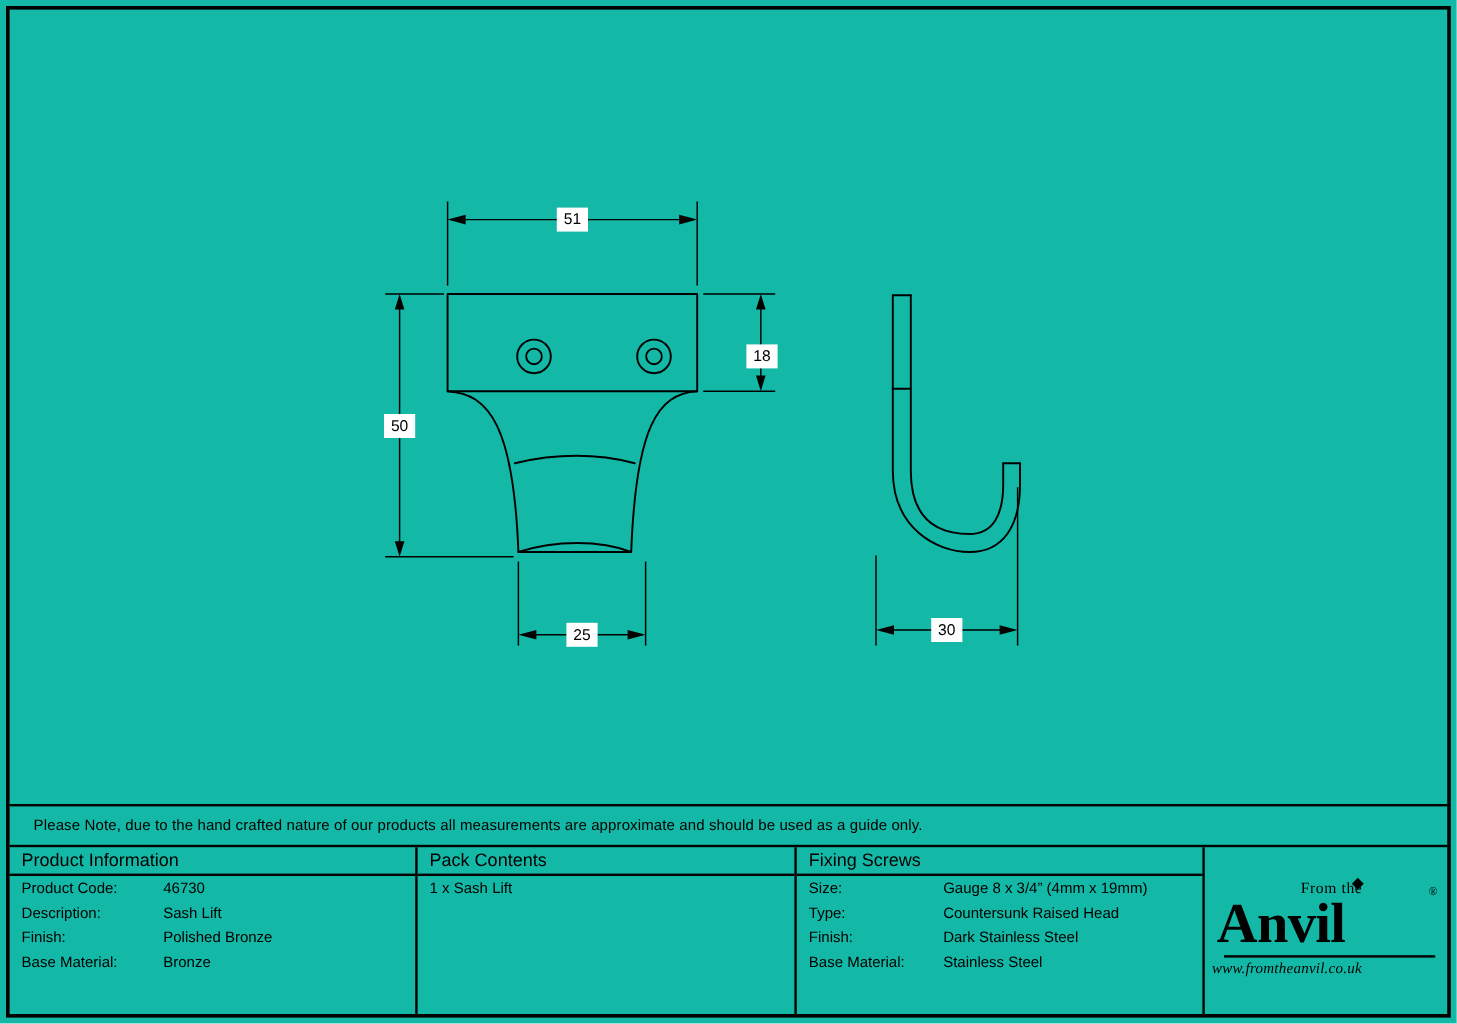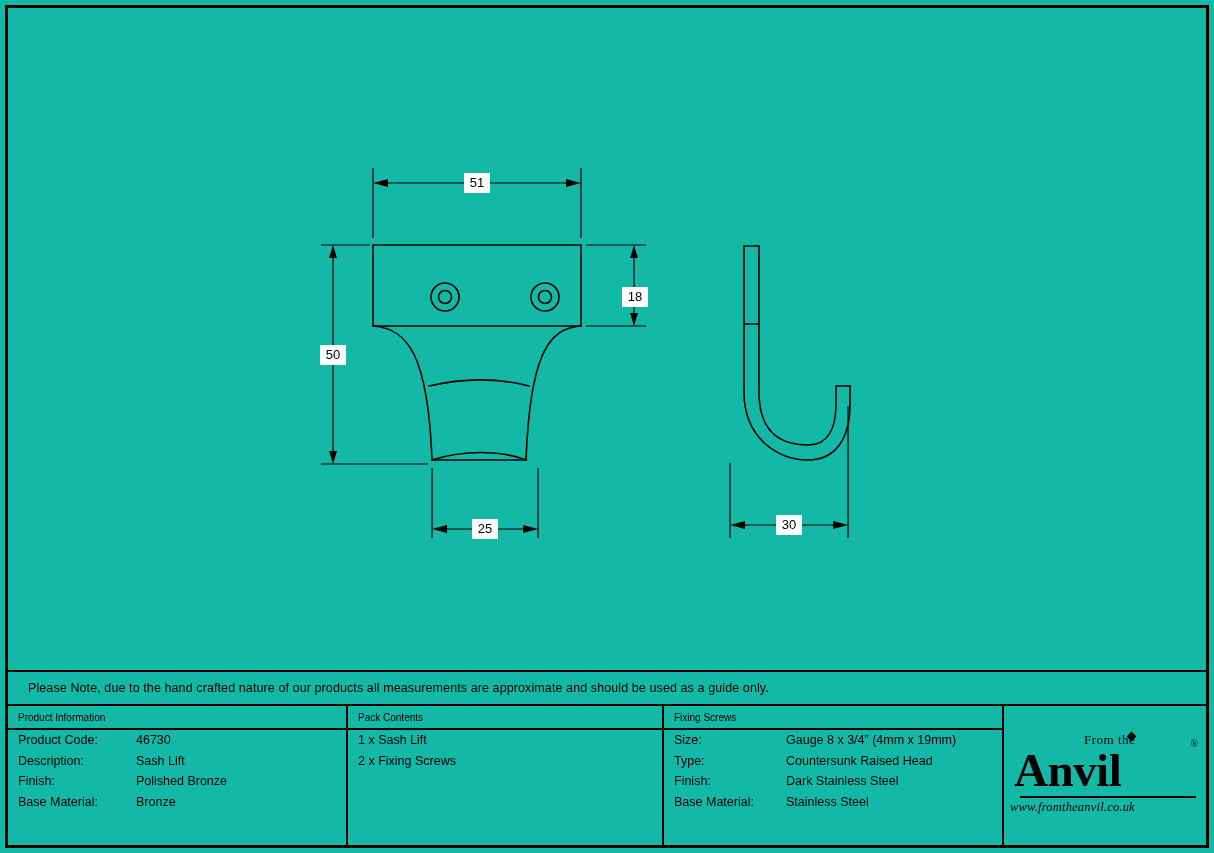--- a/index.html
+++ b/index.html
@@ -76,21 +76,21 @@
   .col:last-child { border-right: none; }
   .col-a { width: 340px; }
   .col-b { width: 316px; }
   .col-c { width: 340px; }
   .col-d { width: 202px; }
 
   .col-head {
     height: 24px;
     display: flex;
     align-items: center;
-    font-size: 10px;
+    font-size: 15px;
     padding-left: 10px;
     border-bottom: 2px solid #000000;
     box-sizing: border-box;
   }
   .col-body {
     padding: 0 10px 0 10px;
   }
   .kv {
     display: flex;
     font-size: 12.5px;
@@ -282,21 +282,20 @@
           <span class="k">Base Material:</span>
           <span class="v">Bronze</span>
         </div>
       </div>
     </div>
 
     <div class="col col-b">
       <div class="col-head">Pack Contents</div>
       <div class="col-body">
         <div class="plain">1 x Sash Lift</div>
-        <div class="plain">2 x Fixing Screws</div>
       </div>
     </div>
 
     <div class="col col-c">
       <div class="col-head">Fixing Screws</div>
       <div class="col-body">
         <div class="kv">
           <span class="k">Size:</span>
           <span class="v">Gauge 8 x 3/4” (4mm x 19mm)</span>
         </div>

